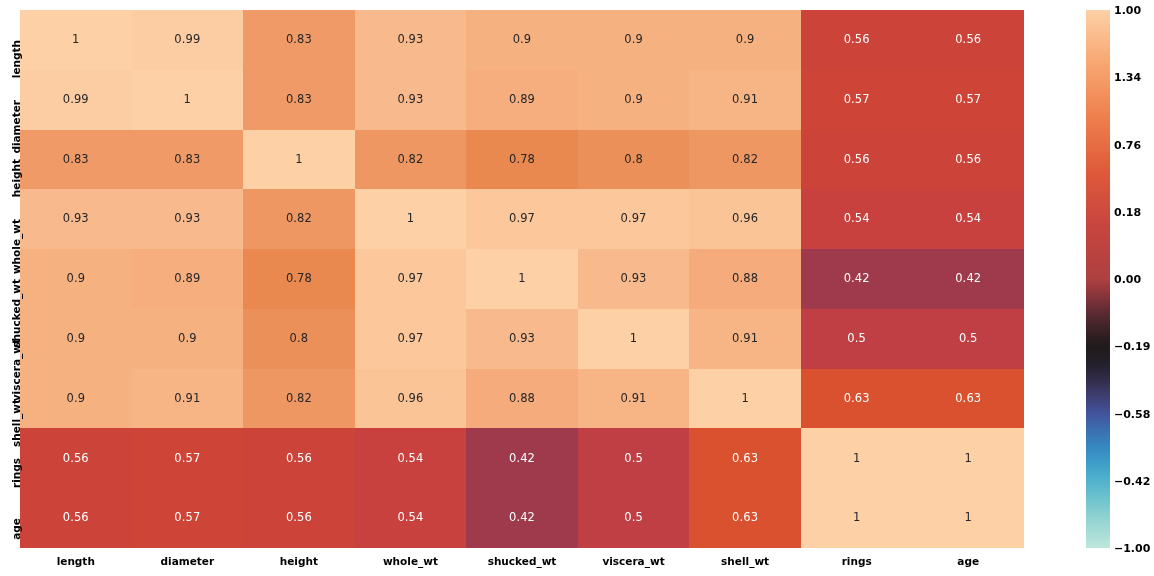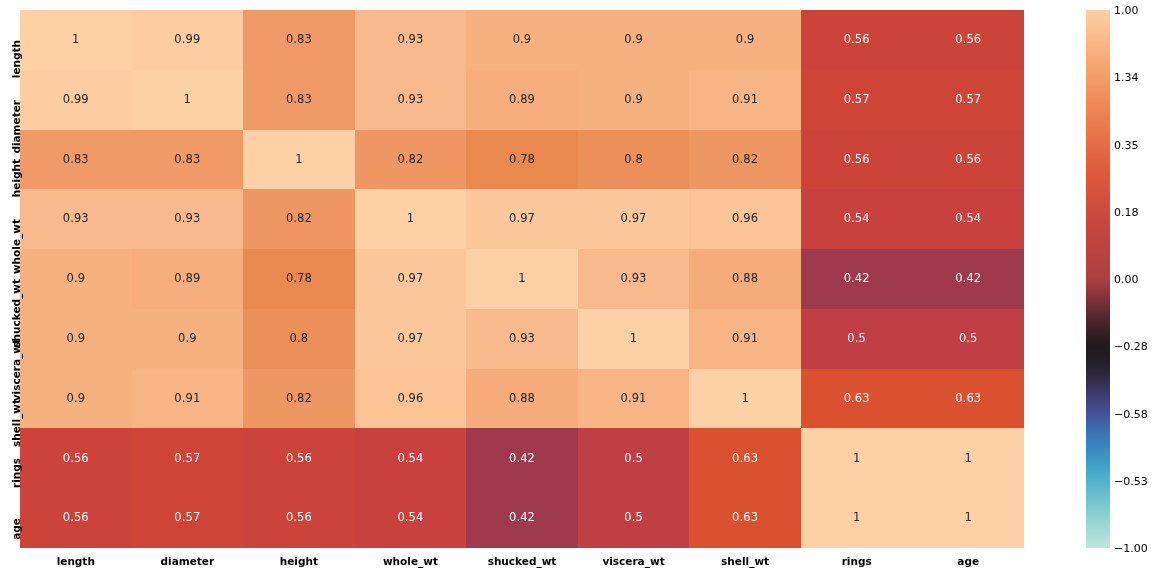--- a/index.html
+++ b/index.html
@@ -116,21 +116,21 @@
     left: 1114px;
     top: 10px;
     width: 40px;
     height: 538px;
   }
   .cbtick {
     position: absolute;
     left: 0;
     transform: translateY(-50%);
     font-size: 11px;
-    font-weight: normal;
+    font-weight: bold;
     color: #000000;
     white-space: nowrap;
   }
 </style>
 </head>
 <body>
 
 <div id="figure">
 
   <div id="heat-axes">
@@ -421,22 +421,22 @@
       <div class="xtick" style="left: 836.667px;">rings</div>
       <div class="xtick" style="left: 948.222px;">age</div>
     </div>
 
   <div id="cbar-axes">
     <div id="cbar-gradient" style="background: linear-gradient(rgb(253, 208, 166) 0%, rgb(247, 166, 113) 10%, rgb(238, 127, 77) 20%, rgb(223, 90, 58) 30%, rgb(200, 69, 63) 40%, rgb(173, 64, 64) 50%, rgb(173, 64, 64) 50%, rgb(135, 52, 58) 53.125%, rgb(94, 42, 50) 56.25%, rgb(58, 34, 38) 59.375%, rgb(32, 26, 28) 62.5%, rgb(35, 31, 41) 65.625%, rgb(50, 44, 74) 68.75%, rgb(63, 63, 115) 71.875%, rgb(66, 83, 155) 75%, rgb(60, 111, 176) 78.125%, rgb(54, 136, 192) 81.25%, rgb(63, 159, 201) 84.375%, rgb(82, 178, 205) 87.5%, rgb(108, 194, 206) 90.625%, rgb(138, 208, 208) 93.75%, rgb(165, 220, 214) 96.875%, rgb(189, 231, 221) 100%);"></div>
   </div>
   <div id="cbar-ticks">
       <div class="cbtick" style="top: 0px;">1.00</div>
       <div class="cbtick" style="top: 67.25px;">1.34</div>
-      <div class="cbtick" style="top: 134.5px;">0.35</div>
+      <div class="cbtick" style="top: 134.5px;">0.76</div>
       <div class="cbtick" style="top: 201.75px;">0.18</div>
       <div class="cbtick" style="top: 269px;">0.00</div>
-      <div class="cbtick" style="top: 336.25px;">−0.28</div>
+      <div class="cbtick" style="top: 336.25px;">−0.19</div>
       <div class="cbtick" style="top: 403.5px;">−0.58</div>
-      <div class="cbtick" style="top: 470.75px;">−0.53</div>
+      <div class="cbtick" style="top: 470.75px;">−0.42</div>
       <div class="cbtick" style="top: 538px;">−1.00</div>
     </div>
 
 </div>
 
 </body></html>

